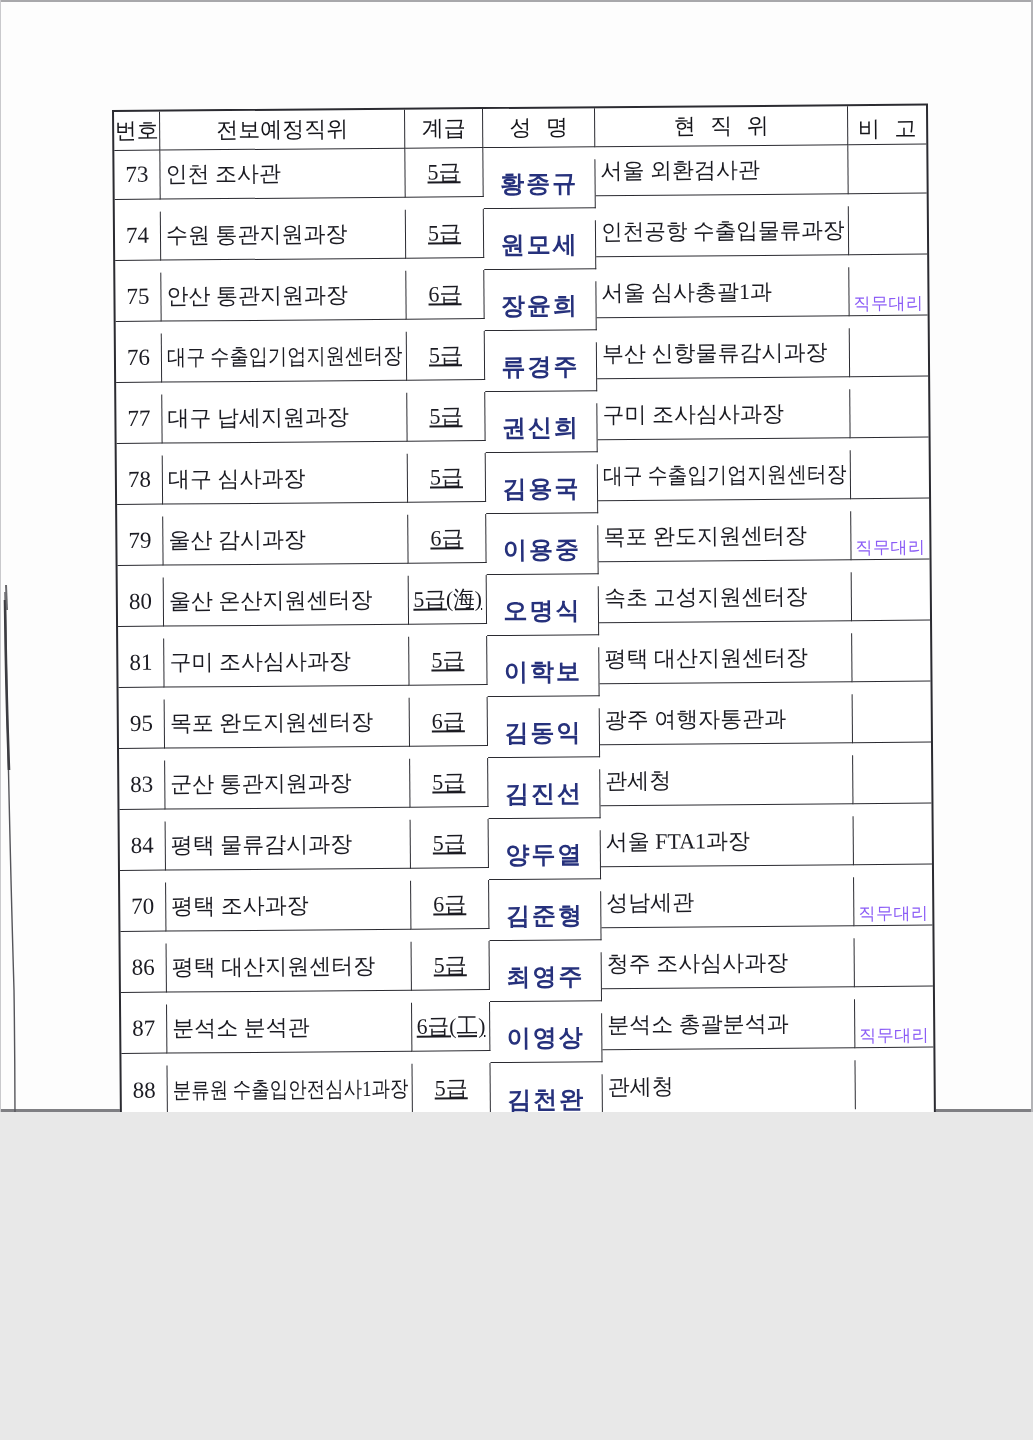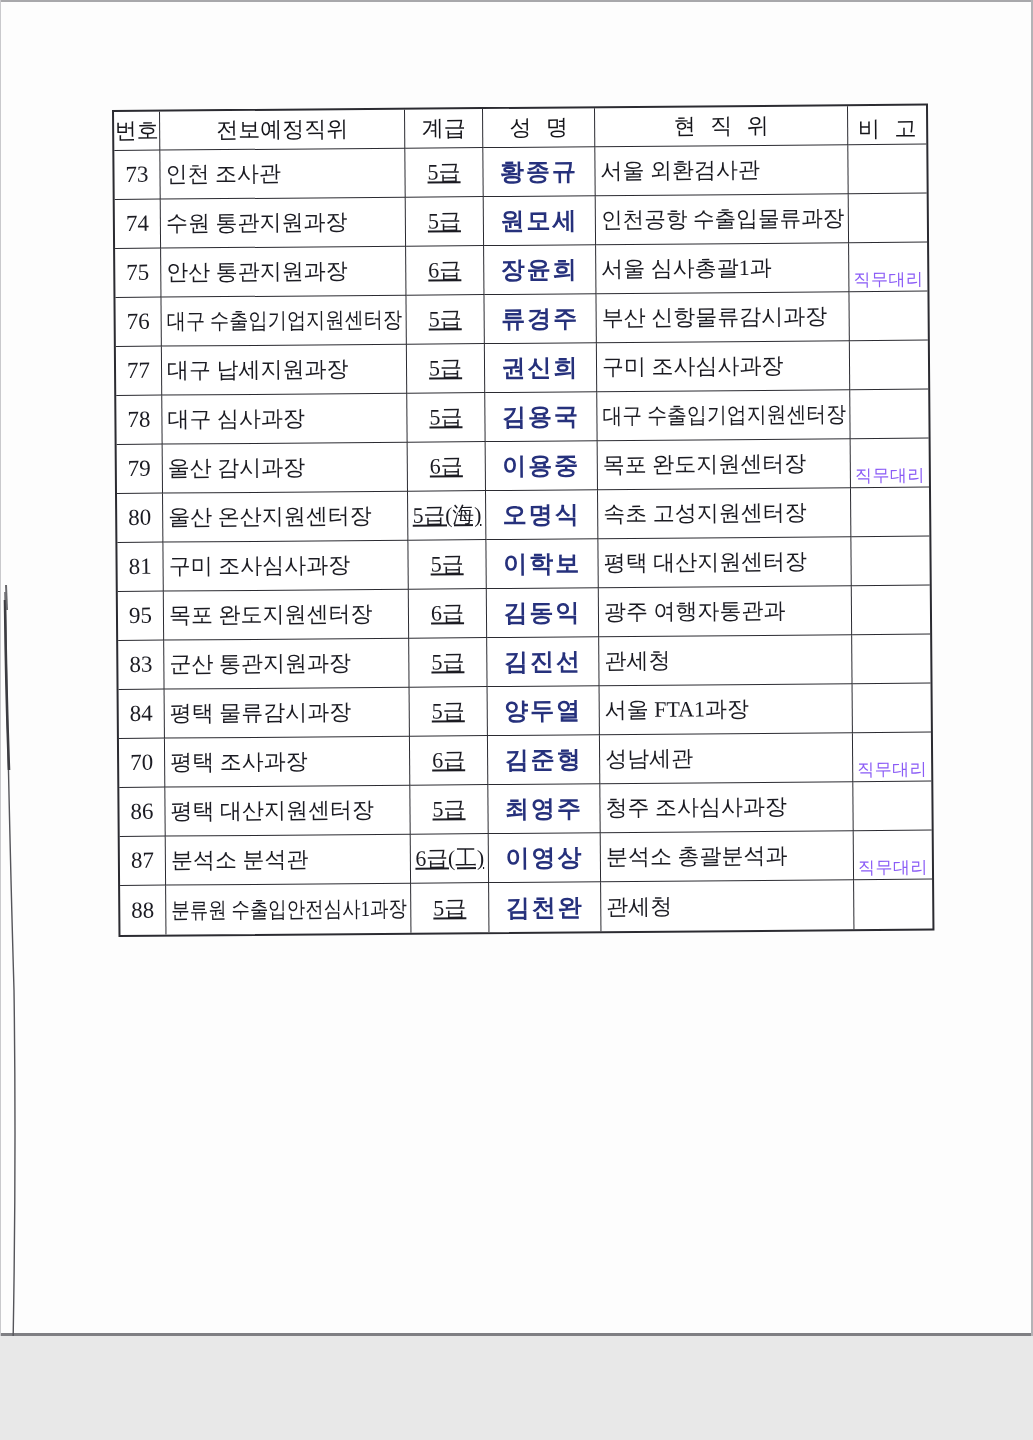--- a/index.html
+++ b/index.html
@@ -1,18 +1,18 @@
 <!DOCTYPE html>
 <html><head>
 <meta charset="utf-8">
 <style>
   html,body{margin:0;padding:0;background:#e8e8e8;}
   .page{
     position:relative;
-    width:1033px;height:1336px;
+    width:1033px;height:1112px;
     background:#fdfdfd;
     overflow:hidden;
     font-family:"Liberation Serif","DejaVu Serif",serif;
     color:#1b1b22;
   }
   
   .edge{position:absolute;background:#a6a6a9;}
   .edge-top{left:0;top:0;width:100%;height:2px;background:#a8a8ab;}
   .edge-bottom{left:0;bottom:0;width:100%;height:3px;background:#7f7f83;}
   .edge-right{right:0;top:0;width:2px;height:100%;background:#b3b3b6;}
@@ -34,21 +34,21 @@
     display:flex;align-items:center;justify-content:center;
     overflow:hidden;white-space:nowrap;
   }
   .cell:last-child{border-right:none;align-items:flex-end;}
   .row:last-child .cell{border-bottom:none;}
   .hrow .cell{height:39px;font-size:22px;word-spacing:9px;color:#15151a;}
   .row .cell{height:49px;}
   .c-no{font-size:23px;}
   .c-pos,.c-cur{justify-content:flex-start;padding-left:5px;font-size:22px;}
   .c-rank{font-size:22px;text-decoration:underline;}
-  .c-name{font-size:24px;font-weight:bold;color:#26317c;letter-spacing:2px;}
+  .c-name{font-size:24px;font-weight:bold;color:#26317c;letter-spacing:2px;margin-top:12px;}
   .c-note{font-size:17px;color:#8b5cf6;letter-spacing:0.5px;}
   .fit span,.fit-c span{display:inline-block;}
   .fit span{transform-origin:0 50%;}
   .fit-c span{transform-origin:50% 50%;}
 </style>
 </head>
 <body>
 
 <div class="page">
 

